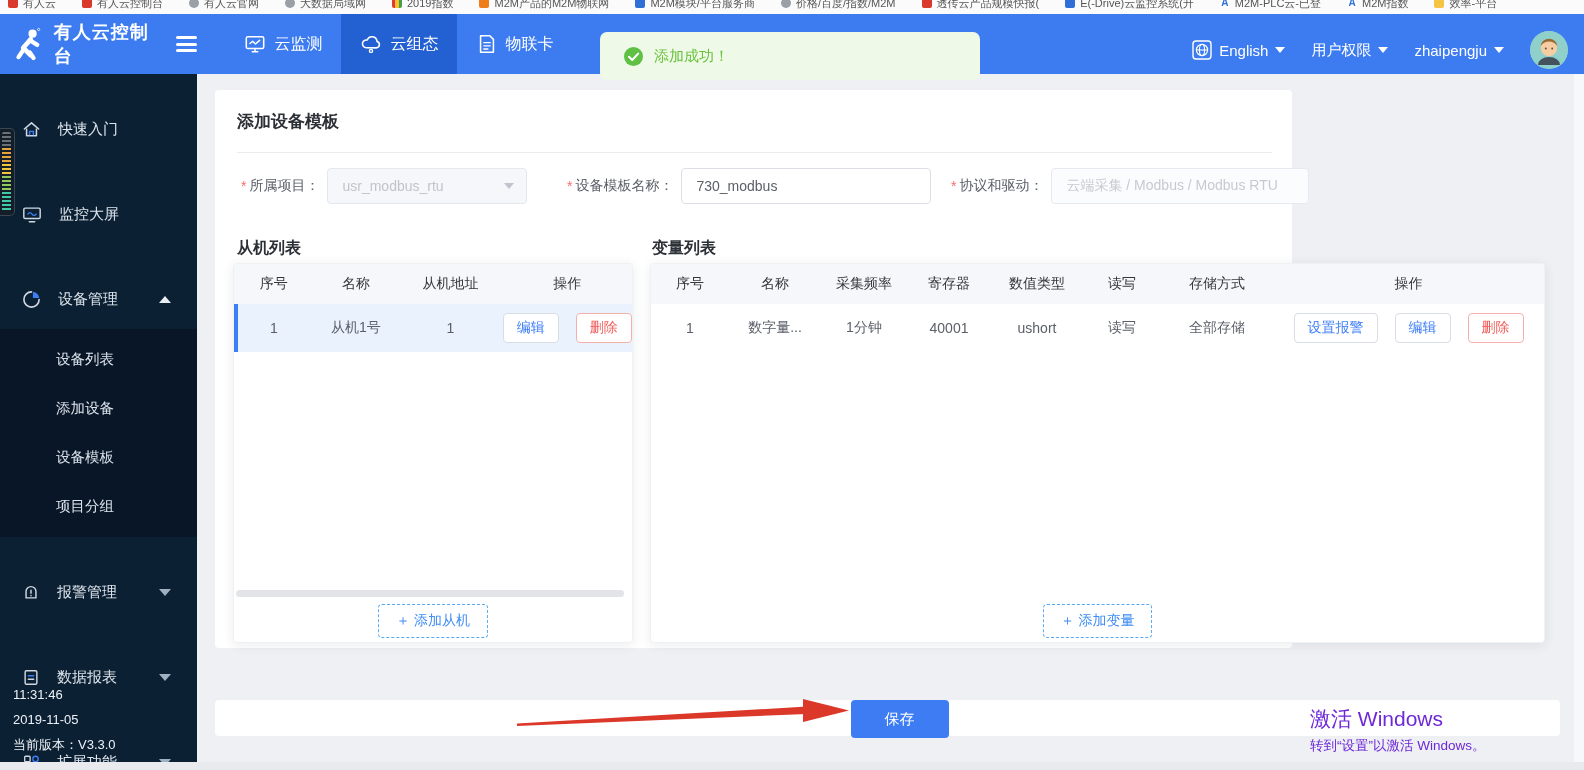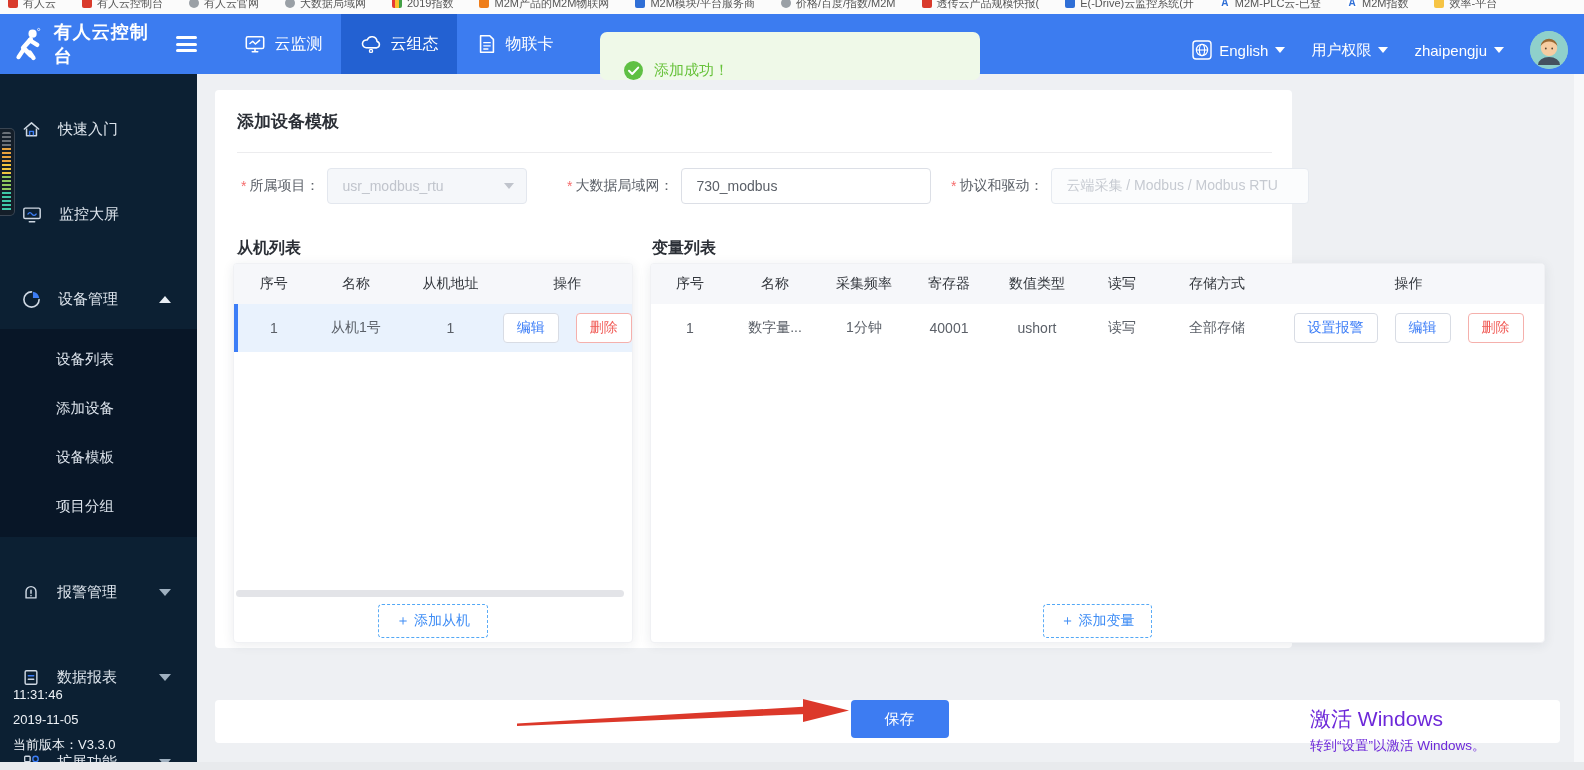--- a/index.html
+++ b/index.html
@@ -27,21 +27,21 @@
   .tabs { display:flex; margin-left:28px; }
   .tab { width:116px; display:flex; align-items:center; justify-content:center; gap:9px; font-size:16px; cursor:pointer; }
   .tab.active { background:#2361d2; }
   .tab svg { flex:0 0 auto; }
   .header-right { position:absolute; right:16px; top:0; height:72px; display:flex; align-items:center; gap:26px; }
   .hr-item { display:flex; align-items:center; gap:7px; font-size:15px; cursor:pointer; }
   .caret-down { width:0; height:0; border-left:5px solid transparent; border-right:5px solid transparent; border-top:6px solid #fff; }
   .avatar { width:38px; height:38px; border-radius:50%; overflow:hidden; background:#8fd0cb; cursor:pointer; }
 
   
-  .toast { position:absolute; left:600px; top:32px; width:380px; height:48px; background:#eff9e8; border-radius:7px; display:flex; align-items:flex-end; padding-left:24px; gap:11px; z-index:60; }
+  .toast { position:absolute; left:600px; top:32px; width:380px; height:48px; background:#eff9e8; border-radius:7px; display:flex; align-items:center; padding-left:24px; gap:11px; z-index:60; }
   .toast-text { color:#67c23a; font-size:15px; }
 
   
   .sidebar { position:absolute; left:0; top:74px; width:197px; height:688px; background:#0c2033; color:#dde4ec; z-index:5; }
   .side-item { height:59px; display:flex; align-items:center; padding-left:22px; gap:17px; font-size:15px; cursor:pointer; position:relative;margin-top:26px; }
   .side-item .arr { position:absolute; right:26px; }
   .arr-up { width:0; height:0; border-left:6px solid transparent; border-right:6px solid transparent; border-bottom:7px solid #e8edf3; }
   .arr-dn { width:0; height:0; border-left:6px solid transparent; border-right:6px solid transparent; border-top:7px solid #9fb0c0; }
   .submenu { background:#081627; padding:6px 0; }
   .sub-item { height:49px; display:flex; align-items:center; padding-left:56px; font-size:14.5px; cursor:pointer; color:#dde4ec; }
@@ -82,21 +82,21 @@
   .row-accent { position:absolute; left:0; top:0; width:4px; height:48px; background:#3d7ef7; }
   .cell { text-align:center; overflow:hidden; white-space:nowrap; }
   .pl-c0{width:80px;} .pl-c1{width:85px;} .pl-c2{width:105px;} .pl-c3{width:130px;}
   .pr-c0{width:78px;} .pr-c1{width:92px;} .pr-c2{width:86px;} .pr-c3{width:84px;} .pr-c4{width:92px;} .pr-c5{width:78px;} .pr-c6{width:112px;} .pr-c7{flex:1;}
   .acts { display:flex; justify-content:center; gap:17px; align-items:center; }
   .btn-sm { height:30px; padding:0 13px; background:#fff; border:1px solid #d8dce4; border-radius:4px; font-size:14px; color:#3d7ef7; cursor:pointer; font-family:Liberation Serif, serif; }
   .btn-danger { border-color:#f5b0ac; color:#f15c57; }
   .hscroll { position:absolute; left:2px; top:326px; width:388px; height:7px; background:#e3e4e8; border-radius:4px; cursor:pointer; }
   .btn-add { position:absolute; top:340px; left:50%; transform:translateX(-50%); height:34px; padding:0 17px; background:#fff; border:1px dashed #53a8f6; border-radius:4px; color:#3f8df5; font-size:14px; cursor:pointer; font-family:inherit; white-space:nowrap; }
 
-  .savebar { position:absolute; left:18px; top:626px; width:1345px; height:43px; }
+  .savebar { position:absolute; left:18px; top:626px; width:1345px; height:36px; }
   .btn-save { position:absolute; left:50%; margin-left:-37px; top:0; width:98px; height:38px; background:#3d7cf2; border:none; border-radius:4px; color:#fff; font-size:15px; cursor:pointer; font-family:inherit; }
 
   .arrow-svg { position:absolute; left:300px; top:616px; width:362px; height:46px; z-index:40; pointer-events:none; }
 
   .watermark { position:absolute; left:1113px; top:631px; color:#6d28d9; z-index:30; }
   .wm1 { font-size:21px; }
   .wm2 { font-size:13.5px; margin-top:4px; }
 
   .page-scrollbar { position:absolute; left:1574px; top:74px; width:10px; height:688px; background:#f7f8fa; z-index:8; }
   .bottom-strip { position:absolute; left:0; top:762px; width:1584px; height:8px; background:#e8eaed; z-index:7; }
@@ -334,21 +334,21 @@
           <span class="req">*</span>
           <span class="flabel">所属项目：</span>
           <div class="select-box">
             <span>usr_modbus_rtu</span>
             <span class="spacer"></span>
             <span class="sel-caret"></span>
           </div>
         </div>
         <div class="fgroup" style="left:352px;">
           <span class="req">*</span>
-          <span class="flabel">大数据局域网：</span>
+          <span class="flabel">设备模板名称：</span>
           <input class="text-input" type="text" value="730_modbus" style="">
         </div>
         <div class="fgroup" style="left:736px;">
           <span class="req">*</span>
           <span class="flabel">协议和驱动：</span>
           <div class="proto-box">
             <span>云端采集  /  Modbus  /  Modbus RTU</span>
           </div>
         </div>
       </div>

